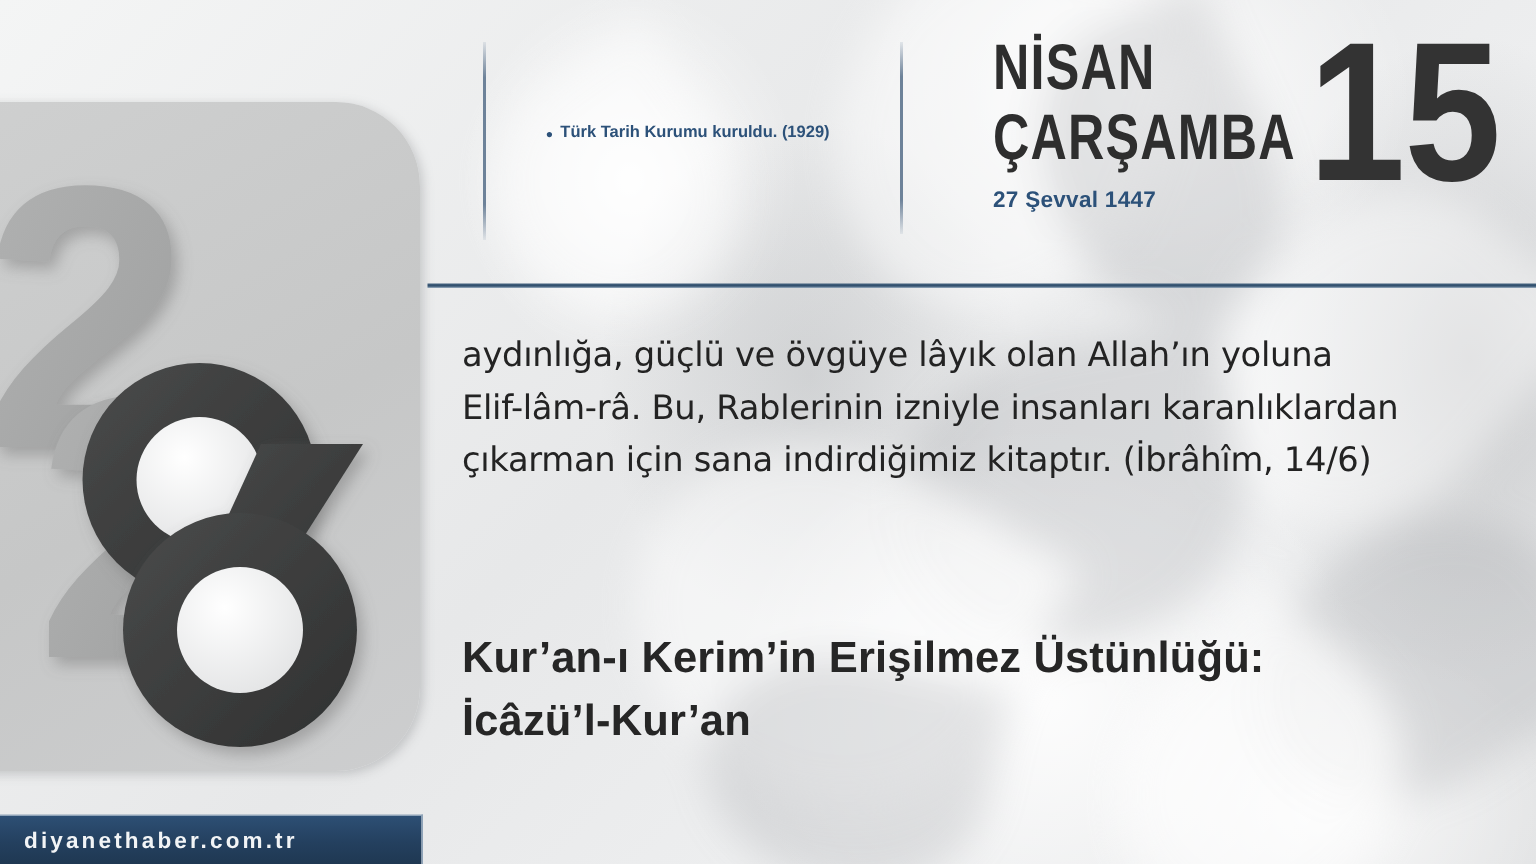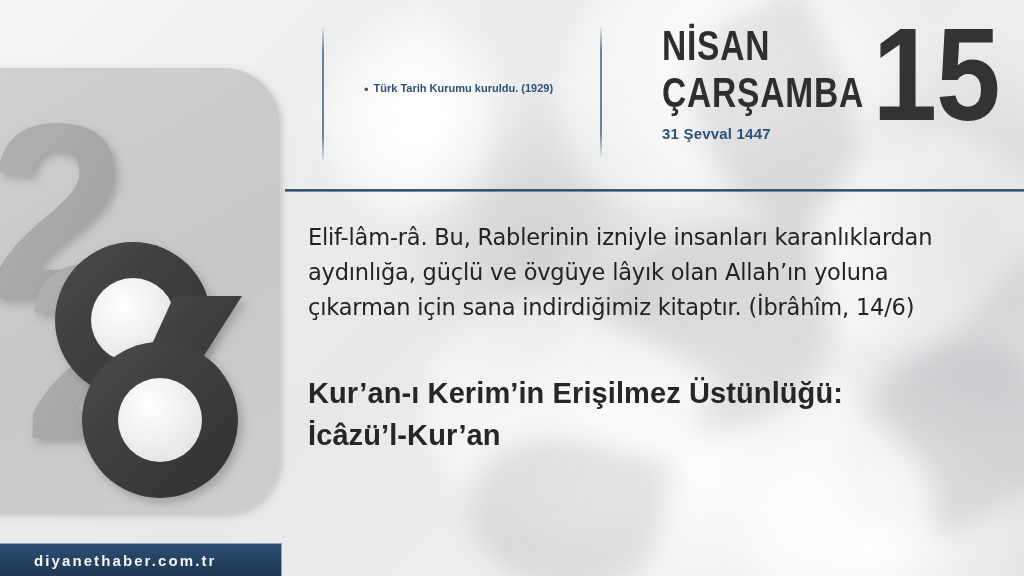--- a/index.html
+++ b/index.html
@@ -36,21 +36,21 @@
 
   
   .url-band{
     position:absolute;left:0;bottom:0px;width:281px;height:32px;
     background:linear-gradient(180deg,#2d4f74 0%,#24405f 55%,#1f3852 100%);
     border-top:1px solid #8fa3b8;border-right:1px solid #8fa3b8;
     display:flex;align-items:center;
   }
   .url-text{
     color:#f2f4f6;font-size:15px;font-weight:bold;letter-spacing:2.1px;
-    padding-left:34px;font-family:"Liberation Sans",sans-serif;
+    padding-left:16px;font-family:"Liberation Sans",sans-serif;
   }
 
   
   .vline{position:absolute;width:2px;background:linear-gradient(180deg,rgba(120,142,166,.15),#6d8299 18%,#6d8299 82%,rgba(120,142,166,.12));}
   .vline-1{left:322px;top:28px;height:132px;}
   .vline-2{left:600px;top:28px;height:128px;}
 
   .bullet-row{
     position:absolute;left:364px;top:82px;width:220px;
     display:flex;align-items:flex-start;gap:5px;
@@ -92,21 +92,21 @@
   .verse{
     position:absolute;left:308px;top:220px;width:655px;
     color:#232323;font-size:22.5px;line-height:35px;
     font-family:"DejaVu Sans","Liberation Sans",sans-serif;
     font-weight:400;letter-spacing:-.2px;
   }
   .verse p{margin:0;}
 
   
   .headline{
-    position:absolute;left:308px;top:372px;width:640px;
+    position:absolute;left:308px;top:418px;width:640px;
     color:#262626;font-size:29px;line-height:42px;font-weight:bold;
     font-family:"Liberation Sans Narrow","Liberation Sans",sans-serif;
     letter-spacing:.1px;
   }
 </style>
 </head>
 <body>
 
 <div class="page">
 
@@ -173,28 +173,28 @@
   <div class="vline vline-2"></div>
 
   <div class="bullet-row">
     <span class="bullet-dot">•</span>
     <span class="bullet-text">Türk Tarih Kurumu kuruldu. (1929)</span>
   </div>
 
   <div class="datebox">
     <div class="month">NİSAN</div>
     <div class="weekday">ÇARŞAMBA</div>
-    <div class="hijri">31 Şevval 1447</div>
+    <div class="hijri">27 Şevval 1447</div>
   </div>
 
   <div class="daynum">15</div>
 
   <div class="hrule"></div>
 
   <div class="verse">
+    <p>aydınlığa, güçlü ve övgüye lâyık olan Allah’ın yoluna</p>
     <p>Elif-lâm-râ. Bu, Rablerinin izniyle insanları karanlıklardan</p>
-    <p>aydınlığa, güçlü ve övgüye lâyık olan Allah’ın yoluna</p>
     <p>çıkarman için sana indirdiğimiz kitaptır. (İbrâhîm, 14/6)</p>
   </div>
 
   <div class="headline">Kur’an-ı Kerim’in Erişilmez Üstünlüğü: İcâzü’l-Kur’an</div>
 
 </div>
 
 </body></html>

